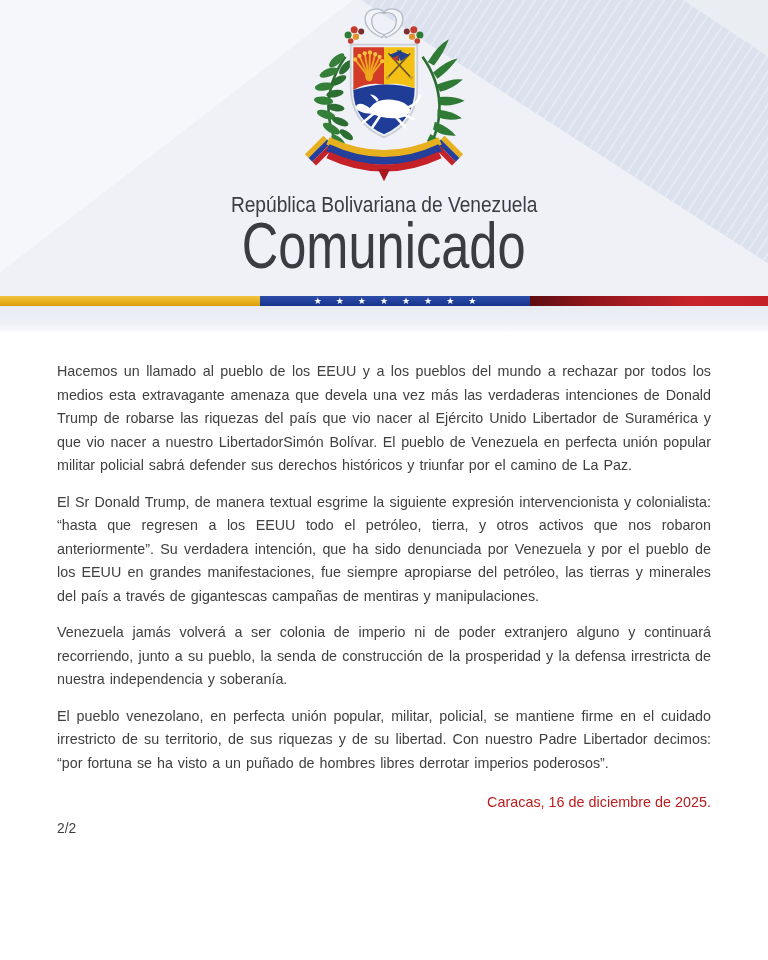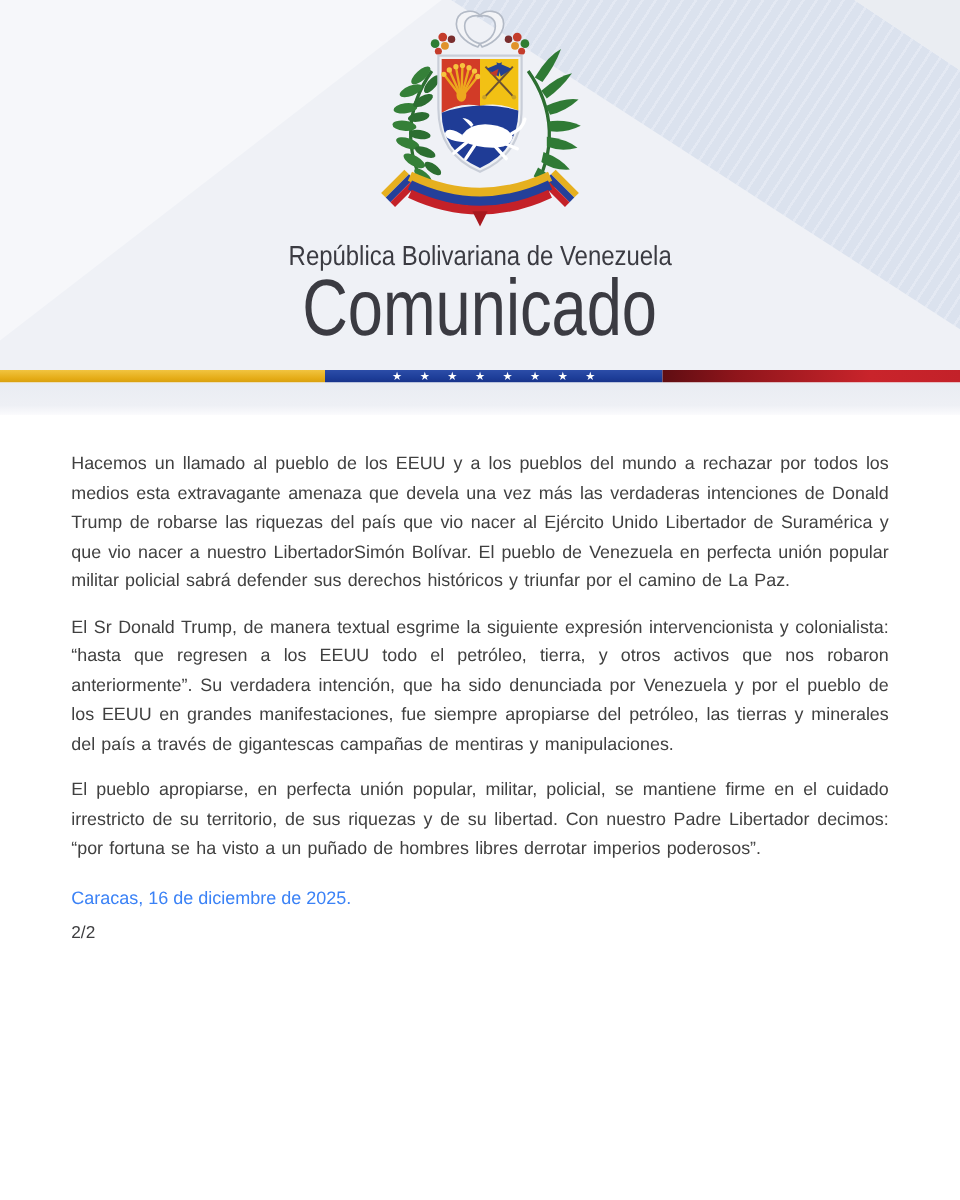--- a/index.html
+++ b/index.html
@@ -30,21 +30,21 @@
   .seg-red{flex:1;background:linear-gradient(90deg,#5f0d12 0%,#8f151b 25%,#c9242b 70%,#c32129 100%);}
   .subband{position:absolute;top:306px;left:0;width:768px;height:26px;
     background:linear-gradient(180deg,#e9ecf2 0%,#eef0f5 70%,#fbfbfd 100%);}
   
   .doc{position:absolute;top:332px;left:0;width:768px;height:628px;background:#ffffff;}
   .doc-inner{position:absolute;top:28px;left:57px;width:654px;}
   .doc-inner p{
     margin:0 0 13px 0;font-size:14.3px;line-height:23.5px;text-align:justify;
     color:#404040;word-spacing:1px;
   }
-  .dateline{margin-top:19px;text-align:left;font-size:14.4px;color:#3b82f6;}
+  .dateline{margin-top:19px;text-align:right;font-size:14.4px;color:#b91c1c;}
   .page-indicator{margin-top:11px;font-size:13.8px;color:#3e3e40;}
 </style>
 </head>
 <body>
 
 <div class="page">
 
   <div class="header">
     <div class="facet-left"></div>
     <div class="diag-band"></div>
@@ -193,19 +193,20 @@
         <span class="star">★</span>
       </div>
     <div class="seg-red"></div>
   </div>
   <div class="subband"></div>
 
   <div class="doc">
     <div class="doc-inner">
       <p>Hacemos un llamado al pueblo de los EEUU y a los pueblos del mundo a rechazar por todos los medios esta extravagante amenaza que devela una vez más las verdaderas intenciones de Donald Trump de robarse las riquezas del país que vio nacer al Ejército Unido Libertador de Suramérica y que vio nacer a nuestro LibertadorSimón Bolívar. El pueblo de Venezuela en perfecta unión popular militar policial sabrá defender sus derechos históricos y triunfar por el camino de La Paz.</p>
       <p>El Sr Donald Trump, de manera textual esgrime la siguiente expresión intervencionista y colonialista: “hasta que regresen a los EEUU todo el petróleo, tierra, y otros activos que nos robaron anteriormente”. Su verdadera intención, que ha sido denunciada por Venezuela y por el pueblo de los EEUU en grandes manifestaciones, fue siempre apropiarse del petróleo, las tierras y minerales del país a través de gigantescas campañas de mentiras y manipulaciones.</p>
-      <p>El pueblo apropiarse, en perfecta unión popular, militar, policial, se mantiene firme en el cuidado irrestricto de su territorio, de sus riquezas y de su libertad. Con nuestro Padre Libertador decimos: “por fortuna se ha visto a un puñado de hombres libres derrotar imperios poderosos”.</p>
+      <p>Venezuela jamás volverá a ser colonia de imperio ni de poder extranjero alguno y continuará recorriendo, junto a su pueblo, la senda de construcción de la prosperidad y la defensa irrestricta de nuestra independencia y soberanía.</p>
+      <p>El pueblo venezolano, en perfecta unión popular, militar, policial, se mantiene firme en el cuidado irrestricto de su territorio, de sus riquezas y de su libertad. Con nuestro Padre Libertador decimos: “por fortuna se ha visto a un puñado de hombres libres derrotar imperios poderosos”.</p>
       <div class="dateline">Caracas, 16 de diciembre de 2025.</div>
       <div class="page-indicator">2/2</div>
     </div>
   </div>
 
 </div>
 
 </body></html>

